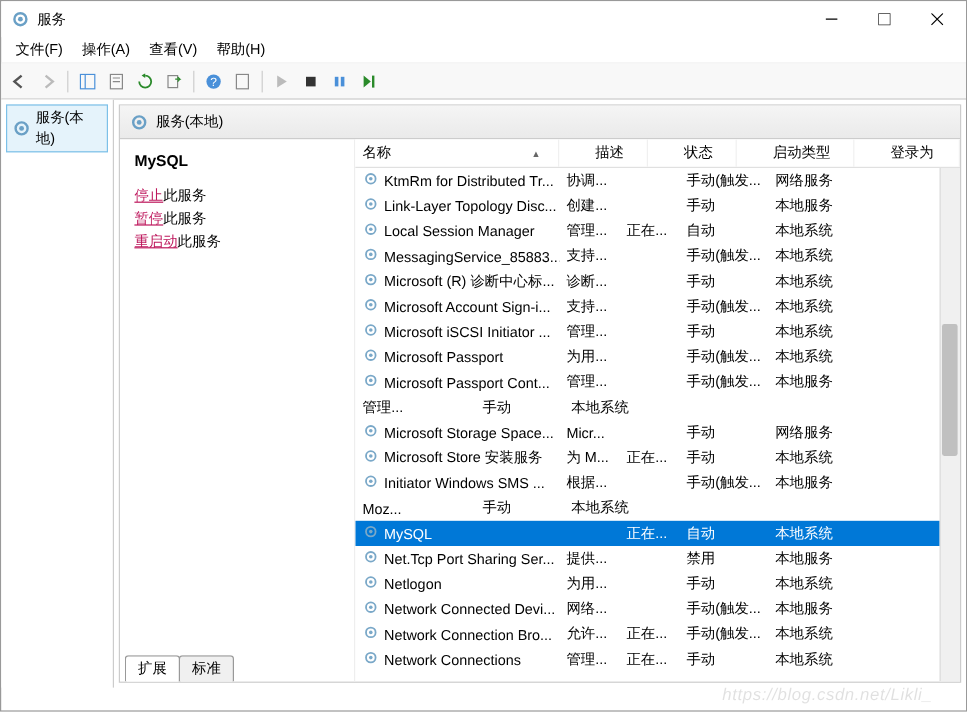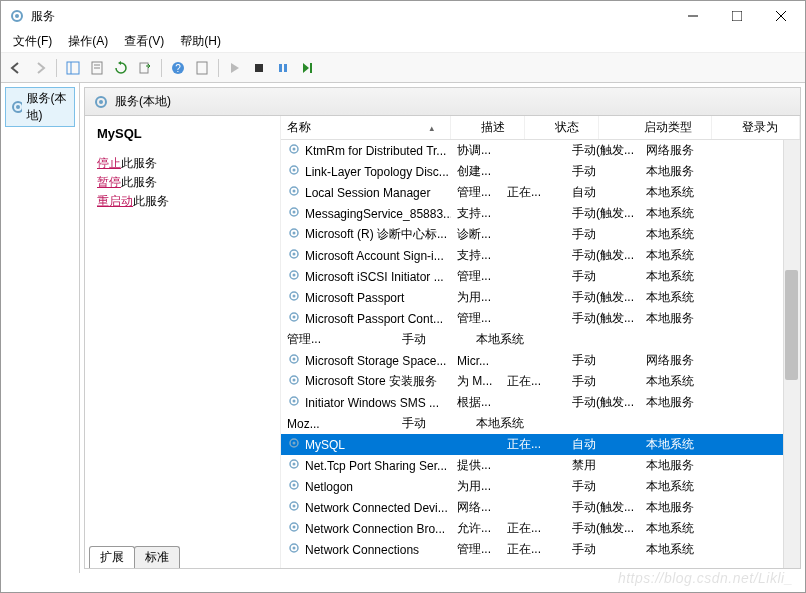--- a/index.html
+++ b/index.html
@@ -30,26 +30,26 @@
 .listheader .col { padding: 4px 6px; border-right: 1px solid #f0f0f0; display: flex; align-items: center; }
 .listheader .sortarrow { margin-left: auto; margin-right: 10px; font-size: 9px; color: #666; }
 .listbody { flex: 1; overflow-y: auto; position: relative; }
 .row { display: flex; height: 21px; align-items: center; font-size: 12px; }
 .row.selected { background: #0078d7; color: #fff; }
 .row .cell { padding: 0 6px; overflow: hidden; white-space: nowrap; text-overflow: ellipsis; }
 .row .namecell { display: flex; align-items: center; gap: 4px; }
 .c-name { width: 170px; }
 .c-desc { width: 50px; }
 .c-status { width: 50px; }
-.c-startup { width: 74px; margin-left: 15px; }
+.c-startup { width: 74px; }
 .c-logon { width: 64px; }
 .tabs { height: 22px; display: flex; align-items: flex-end; padding-left: 4px; border-top: 1px solid transparent; margin-top: -22px; position: relative; z-index: 2; background: transparent; }
 .tab { padding: 2px 10px; border: 1px solid #999; border-bottom: none; background: #fff; font-size: 12px; border-radius: 3px 3px 0 0; margin-right: -1px; }
 .tab.inactive { background: #f0f0f0; }
-.watermark { position: absolute; bottom: 6px; right: 12px; color: rgba(0,0,0,0.12); font-size: 14px; font-style: italic; letter-spacing: 0.5px; }
+.watermark { position: absolute; bottom: 6px; right: 28px; color: rgba(0,0,0,0.12); font-size: 14px; font-style: italic; letter-spacing: 0.5px; }
 .scrollbar-fake { position: absolute; right: 0; top: 0; bottom: 0; width: 17px; background: #f0f0f0; border-left: 1px solid #ddd; }
 .scrollbar-thumb { position: absolute; right: 2px; top: 130px; width: 13px; height: 110px; background: #c0c0c0; border-radius: 2px; }
 </style>
 </head>
 <body>
 
 <div class="titlebar">
   <svg class="icon" viewBox="0 0 16 16">
       <circle cx="8" cy="8" r="5" fill="none" stroke="#6aa0c6" stroke-width="2"></circle>
       <circle cx="8" cy="8" r="2" fill="#6aa0c6"></circle>

